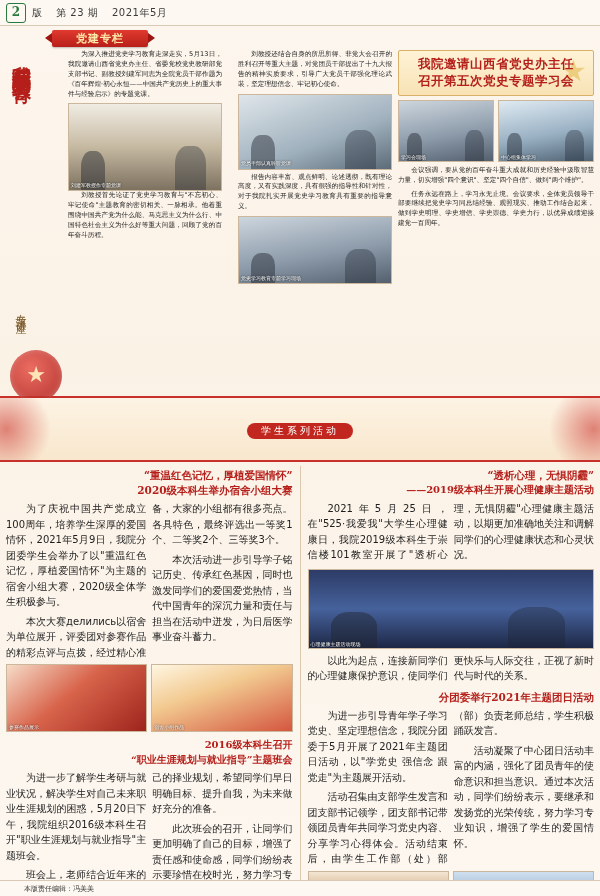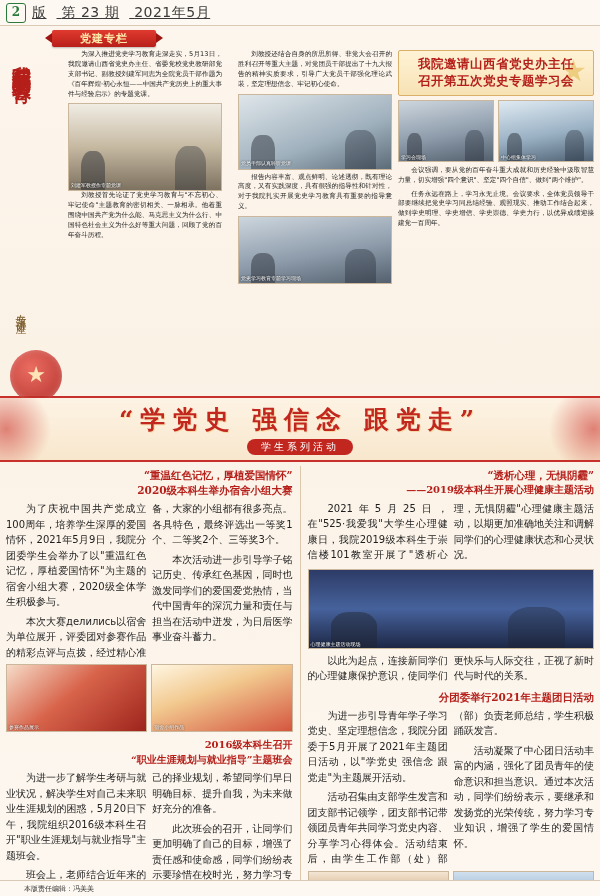--- a/index.html
+++ b/index.html
@@ -38,39 +38,38 @@
     border-radius: 3px;
     color: #2a7a3e;
     font-size: 12px;
     line-height: 16px;
     text-align: center;
     font-weight: bold;
     margin-right: 6px;
     font-family: "DejaVu Serif", "Liberation Serif", serif;
   }
   .topbar .meta {
-    font-size: 14px;
+    font-size: 10px;
     color: #3a3a3a;
     letter-spacing: 0.5px;
-    text-decoration: underline;
   }
   .topbar .meta span { margin-right: 10px; }
 
   
   .upper {
     position: relative;
     height: 372px;
     border-bottom: 2px solid #c8302b;
     box-sizing: border-box;
     padding: 4px 6px 2px 6px;
   }
   .banner-tag {
     position: absolute;
     left: 52px; top: 4px;
-    width: 104px; height: 17px;
+    width: 96px; height: 17px;
     background: linear-gradient(180deg,#e03a2f,#b81f19);
     color: #ffe9a8;
     font-size: 11px;
     font-weight: bold;
     text-align: center;
     line-height: 17px;
     letter-spacing: 1px;
     border-radius: 2px;
     font-family: "DejaVu Serif","Liberation Serif",serif;
     box-shadow: 0 1px 2px rgba(0,0,0,.25);
@@ -368,21 +367,20 @@
           <p>会议强调，要从党的百年奋斗重大成就和历史经验中汲取智慧力量，切实增强"四个意识"、坚定"四个自信"、做到"两个维护"。</p>
           <p>任务永远在路上，学习永无止境。会议要求，全体党员领导干部要继续把党史学习同总结经验、观照现实、推动工作结合起来，做到学史明理、学史增信、学史崇德、学史力行，以优异成绩迎接建党一百周年。</p>
         </div>
       </div>
     </div>
   </div>
 
   <div class="center-banner">
     <div class="ribbon-l"></div>
     <div class="ribbon-r"></div>
-    <h1>“学党史  强信念  跟党走”</h1>
     <div class="sub">学生系列活动</div>
   </div>
 
   <div class="lower">
 
     <div class="lower-col">
       <div class="art-title t1">“重温红色记忆，厚植爱国情怀”</div>
       <div class="art-title t1" style="margin-top:-3px">2020级本科生举办宿舍小组大赛</div>
       <div class="body-text two-col">
         <p>为了庆祝中国共产党成立100周年，培养学生深厚的爱国情怀，2021年5月9日，我院分团委学生会举办了以"重温红色记忆，厚植爱国情怀"为主题的宿舍小组大赛，2020级全体学生积极参与。</p>

